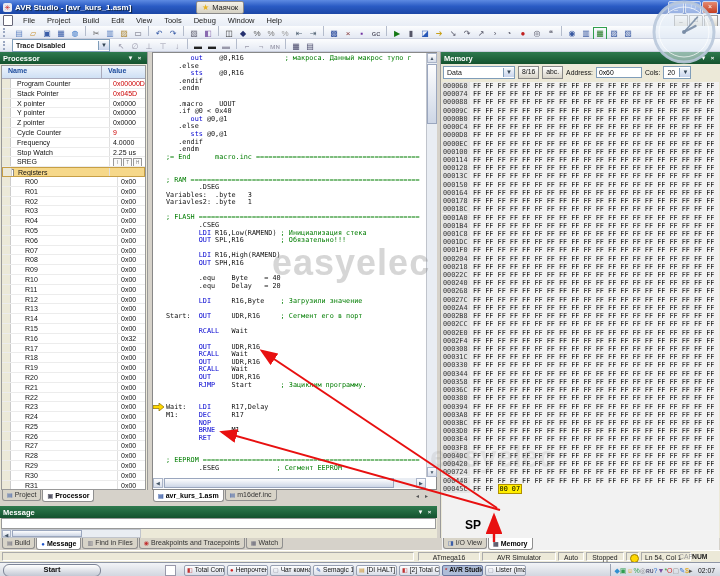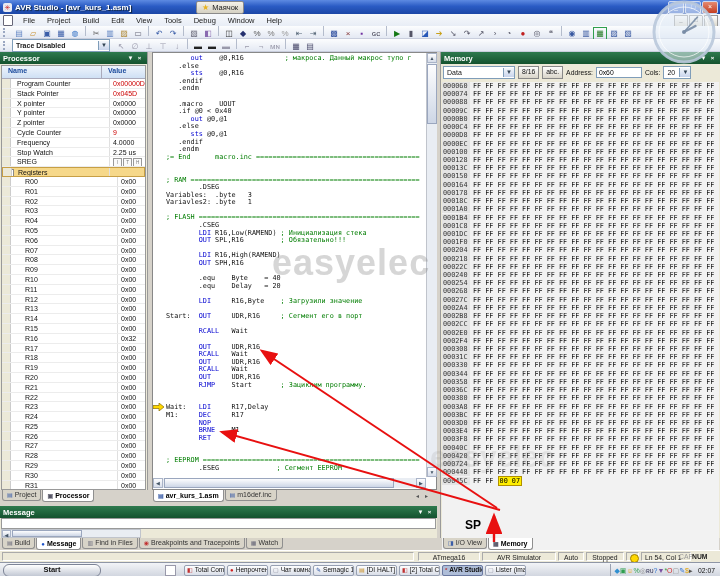--- a/index.html
+++ b/index.html
@@ -505,50 +505,51 @@
   <div id="mem-rows">
       <div class="mem-row"><span class="mem-addr">000060</span><span class="mem-vals">FF FF FF FF FF FF FF FF FF FF FF FF FF FF FF FF FF FF FF FF</span></div>
       <div class="mem-row"><span class="mem-addr">000074</span><span class="mem-vals">FF FF FF FF FF FF FF FF FF FF FF FF FF FF FF FF FF FF FF FF</span></div>
       <div class="mem-row"><span class="mem-addr">000088</span><span class="mem-vals">FF FF FF FF FF FF FF FF FF FF FF FF FF FF FF FF FF FF FF FF</span></div>
       <div class="mem-row"><span class="mem-addr">00009C</span><span class="mem-vals">FF FF FF FF FF FF FF FF FF FF FF FF FF FF FF FF FF FF FF FF</span></div>
       <div class="mem-row"><span class="mem-addr">0000B0</span><span class="mem-vals">FF FF FF FF FF FF FF FF FF FF FF FF FF FF FF FF FF FF FF FF</span></div>
       <div class="mem-row"><span class="mem-addr">0000C4</span><span class="mem-vals">FF FF FF FF FF FF FF FF FF FF FF FF FF FF FF FF FF FF FF FF</span></div>
       <div class="mem-row"><span class="mem-addr">0000D8</span><span class="mem-vals">FF FF FF FF FF FF FF FF FF FF FF FF FF FF FF FF FF FF FF FF</span></div>
       <div class="mem-row"><span class="mem-addr">0000EC</span><span class="mem-vals">FF FF FF FF FF FF FF FF FF FF FF FF FF FF FF FF FF FF FF FF</span></div>
       <div class="mem-row"><span class="mem-addr">000100</span><span class="mem-vals">FF FF FF FF FF FF FF FF FF FF FF FF FF FF FF FF FF FF FF FF</span></div>
+      <div class="mem-row"><span class="mem-addr">000114</span><span class="mem-vals">FF FF FF FF FF FF FF FF FF FF FF FF FF FF FF FF FF FF FF FF</span></div>
       <div class="mem-row"><span class="mem-addr">000128</span><span class="mem-vals">FF FF FF FF FF FF FF FF FF FF FF FF FF FF FF FF FF FF FF FF</span></div>
       <div class="mem-row"><span class="mem-addr">00013C</span><span class="mem-vals">FF FF FF FF FF FF FF FF FF FF FF FF FF FF FF FF FF FF FF FF</span></div>
       <div class="mem-row"><span class="mem-addr">000150</span><span class="mem-vals">FF FF FF FF FF FF FF FF FF FF FF FF FF FF FF FF FF FF FF FF</span></div>
       <div class="mem-row"><span class="mem-addr">000164</span><span class="mem-vals">FF FF FF FF FF FF FF FF FF FF FF FF FF FF FF FF FF FF FF FF</span></div>
       <div class="mem-row"><span class="mem-addr">000178</span><span class="mem-vals">FF FF FF FF FF FF FF FF FF FF FF FF FF FF FF FF FF FF FF FF</span></div>
       <div class="mem-row"><span class="mem-addr">00018C</span><span class="mem-vals">FF FF FF FF FF FF FF FF FF FF FF FF FF FF FF FF FF FF FF FF</span></div>
       <div class="mem-row"><span class="mem-addr">0001A0</span><span class="mem-vals">FF FF FF FF FF FF FF FF FF FF FF FF FF FF FF FF FF FF FF FF</span></div>
       <div class="mem-row"><span class="mem-addr">0001B4</span><span class="mem-vals">FF FF FF FF FF FF FF FF FF FF FF FF FF FF FF FF FF FF FF FF</span></div>
       <div class="mem-row"><span class="mem-addr">0001C8</span><span class="mem-vals">FF FF FF FF FF FF FF FF FF FF FF FF FF FF FF FF FF FF FF FF</span></div>
       <div class="mem-row"><span class="mem-addr">0001DC</span><span class="mem-vals">FF FF FF FF FF FF FF FF FF FF FF FF FF FF FF FF FF FF FF FF</span></div>
       <div class="mem-row"><span class="mem-addr">0001F0</span><span class="mem-vals">FF FF FF FF FF FF FF FF FF FF FF FF FF FF FF FF FF FF FF FF</span></div>
       <div class="mem-row"><span class="mem-addr">000204</span><span class="mem-vals">FF FF FF FF FF FF FF FF FF FF FF FF FF FF FF FF FF FF FF FF</span></div>
       <div class="mem-row"><span class="mem-addr">000218</span><span class="mem-vals">FF FF FF FF FF FF FF FF FF FF FF FF FF FF FF FF FF FF FF FF</span></div>
       <div class="mem-row"><span class="mem-addr">00022C</span><span class="mem-vals">FF FF FF FF FF FF FF FF FF FF FF FF FF FF FF FF FF FF FF FF</span></div>
       <div class="mem-row"><span class="mem-addr">000240</span><span class="mem-vals">FF FF FF FF FF FF FF FF FF FF FF FF FF FF FF FF FF FF FF FF</span></div>
-      <div class="mem-row"><span class="mem-addr">000254</span><span class="mem-vals">FF FF FF FF FF FF FF FF FF FF FF FF FF FF FF FF FF FF FF FF</span></div>
       <div class="mem-row"><span class="mem-addr">000268</span><span class="mem-vals">FF FF FF FF FF FF FF FF FF FF FF FF FF FF FF FF FF FF FF FF</span></div>
       <div class="mem-row"><span class="mem-addr">00027C</span><span class="mem-vals">FF FF FF FF FF FF FF FF FF FF FF FF FF FF FF FF FF FF FF FF</span></div>
       <div class="mem-row"><span class="mem-addr">0002A4</span><span class="mem-vals">FF FF FF FF FF FF FF FF FF FF FF FF FF FF FF FF FF FF FF FF</span></div>
       <div class="mem-row"><span class="mem-addr">0002B8</span><span class="mem-vals">FF FF FF FF FF FF FF FF FF FF FF FF FF FF FF FF FF FF FF FF</span></div>
       <div class="mem-row"><span class="mem-addr">0002CC</span><span class="mem-vals">FF FF FF FF FF FF FF FF FF FF FF FF FF FF FF FF FF FF FF FF</span></div>
       <div class="mem-row"><span class="mem-addr">0002E0</span><span class="mem-vals">FF FF FF FF FF FF FF FF FF FF FF FF FF FF FF FF FF FF FF FF</span></div>
       <div class="mem-row"><span class="mem-addr">0002F4</span><span class="mem-vals">FF FF FF FF FF FF FF FF FF FF FF FF FF FF FF FF FF FF FF FF</span></div>
       <div class="mem-row"><span class="mem-addr">000308</span><span class="mem-vals">FF FF FF FF FF FF FF FF FF FF FF FF FF FF FF FF FF FF FF FF</span></div>
       <div class="mem-row"><span class="mem-addr">00031C</span><span class="mem-vals">FF FF FF FF FF FF FF FF FF FF FF FF FF FF FF FF FF FF FF FF</span></div>
       <div class="mem-row"><span class="mem-addr">000330</span><span class="mem-vals">FF FF FF FF FF FF FF FF FF FF FF FF FF FF FF FF FF FF FF FF</span></div>
       <div class="mem-row"><span class="mem-addr">000344</span><span class="mem-vals">FF FF FF FF FF FF FF FF FF FF FF FF FF FF FF FF FF FF FF FF</span></div>
       <div class="mem-row"><span class="mem-addr">000358</span><span class="mem-vals">FF FF FF FF FF FF FF FF FF FF FF FF FF FF FF FF FF FF FF FF</span></div>
       <div class="mem-row"><span class="mem-addr">00036C</span><span class="mem-vals">FF FF FF FF FF FF FF FF FF FF FF FF FF FF FF FF FF FF FF FF</span></div>
       <div class="mem-row"><span class="mem-addr">000380</span><span class="mem-vals">FF FF FF FF FF FF FF FF FF FF FF FF FF FF FF FF FF FF FF FF</span></div>
+      <div class="mem-row"><span class="mem-addr">000394</span><span class="mem-vals">FF FF FF FF FF FF FF FF FF FF FF FF FF FF FF FF FF FF FF FF</span></div>
       <div class="mem-row"><span class="mem-addr">0003A8</span><span class="mem-vals">FF FF FF FF FF FF FF FF FF FF FF FF FF FF FF FF FF FF FF FF</span></div>
       <div class="mem-row"><span class="mem-addr">0003BC</span><span class="mem-vals">FF FF FF FF FF FF FF FF FF FF FF FF FF FF FF FF FF FF FF FF</span></div>
       <div class="mem-row"><span class="mem-addr">0003D0</span><span class="mem-vals">FF FF FF FF FF FF FF FF FF FF FF FF FF FF FF FF FF FF FF FF</span></div>
       <div class="mem-row"><span class="mem-addr">0003E4</span><span class="mem-vals">FF FF FF FF FF FF FF FF FF FF FF FF FF FF FF FF FF FF FF FF</span></div>
       <div class="mem-row"><span class="mem-addr">0003F8</span><span class="mem-vals">FF FF FF FF FF FF FF FF FF FF FF FF FF FF FF FF FF FF FF FF</span></div>
       <div class="mem-row"><span class="mem-addr">00040C</span><span class="mem-vals">FF FF FF FF FF FF FF FF FF FF FF FF FF FF FF FF FF FF FF FF</span></div>
       <div class="mem-row"><span class="mem-addr">000420</span><span class="mem-vals">FF FF FF FF FF FF FF FF FF FF FF FF FF FF FF FF FF FF FF FF</span></div>
       <div class="mem-row"><span class="mem-addr">000724</span><span class="mem-vals">FF FF FF FF FF FF FF FF FF FF FF FF FF FF FF FF FF FF FF FF</span></div>
       <div class="mem-row"><span class="mem-addr">000448</span><span class="mem-vals">FF FF FF FF FF FF FF FF FF FF FF FF FF FF FF FF FF FF FF FF</span></div>
       <div class="mem-row"><span class="mem-addr">00045C</span><span class="mem-vals">FF FF </span><span class="mem-hl">00 07</span></div>

